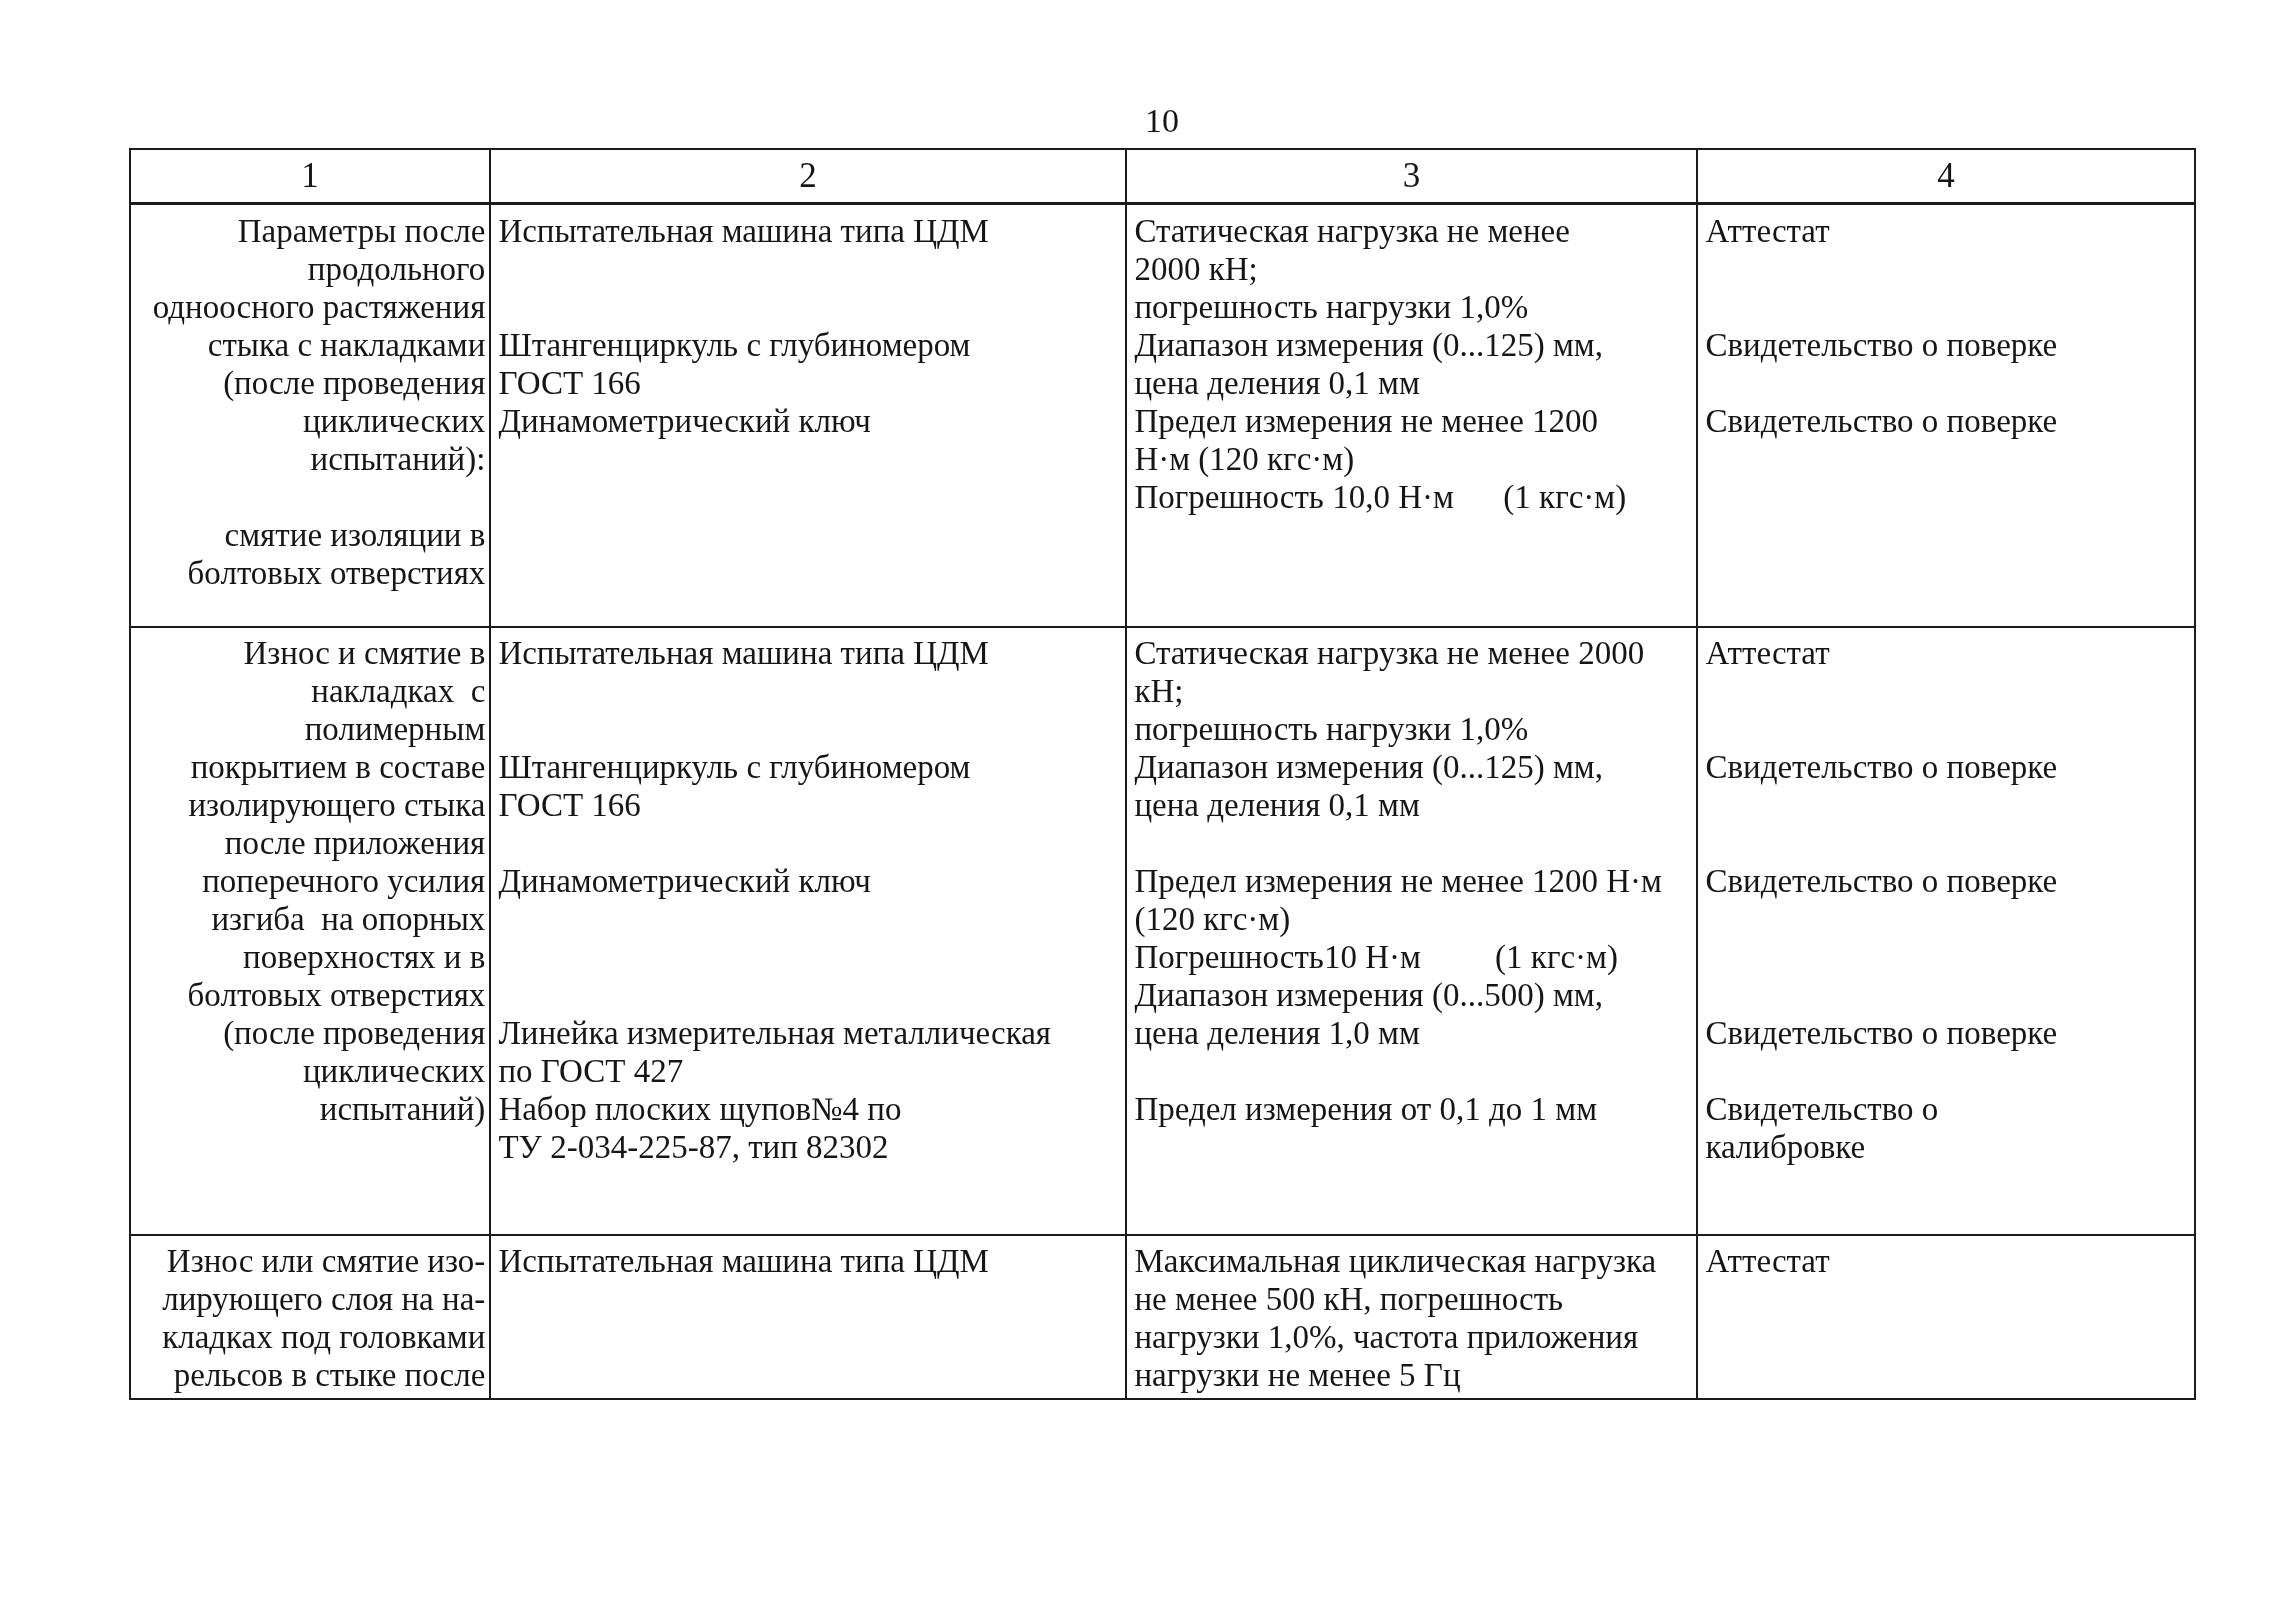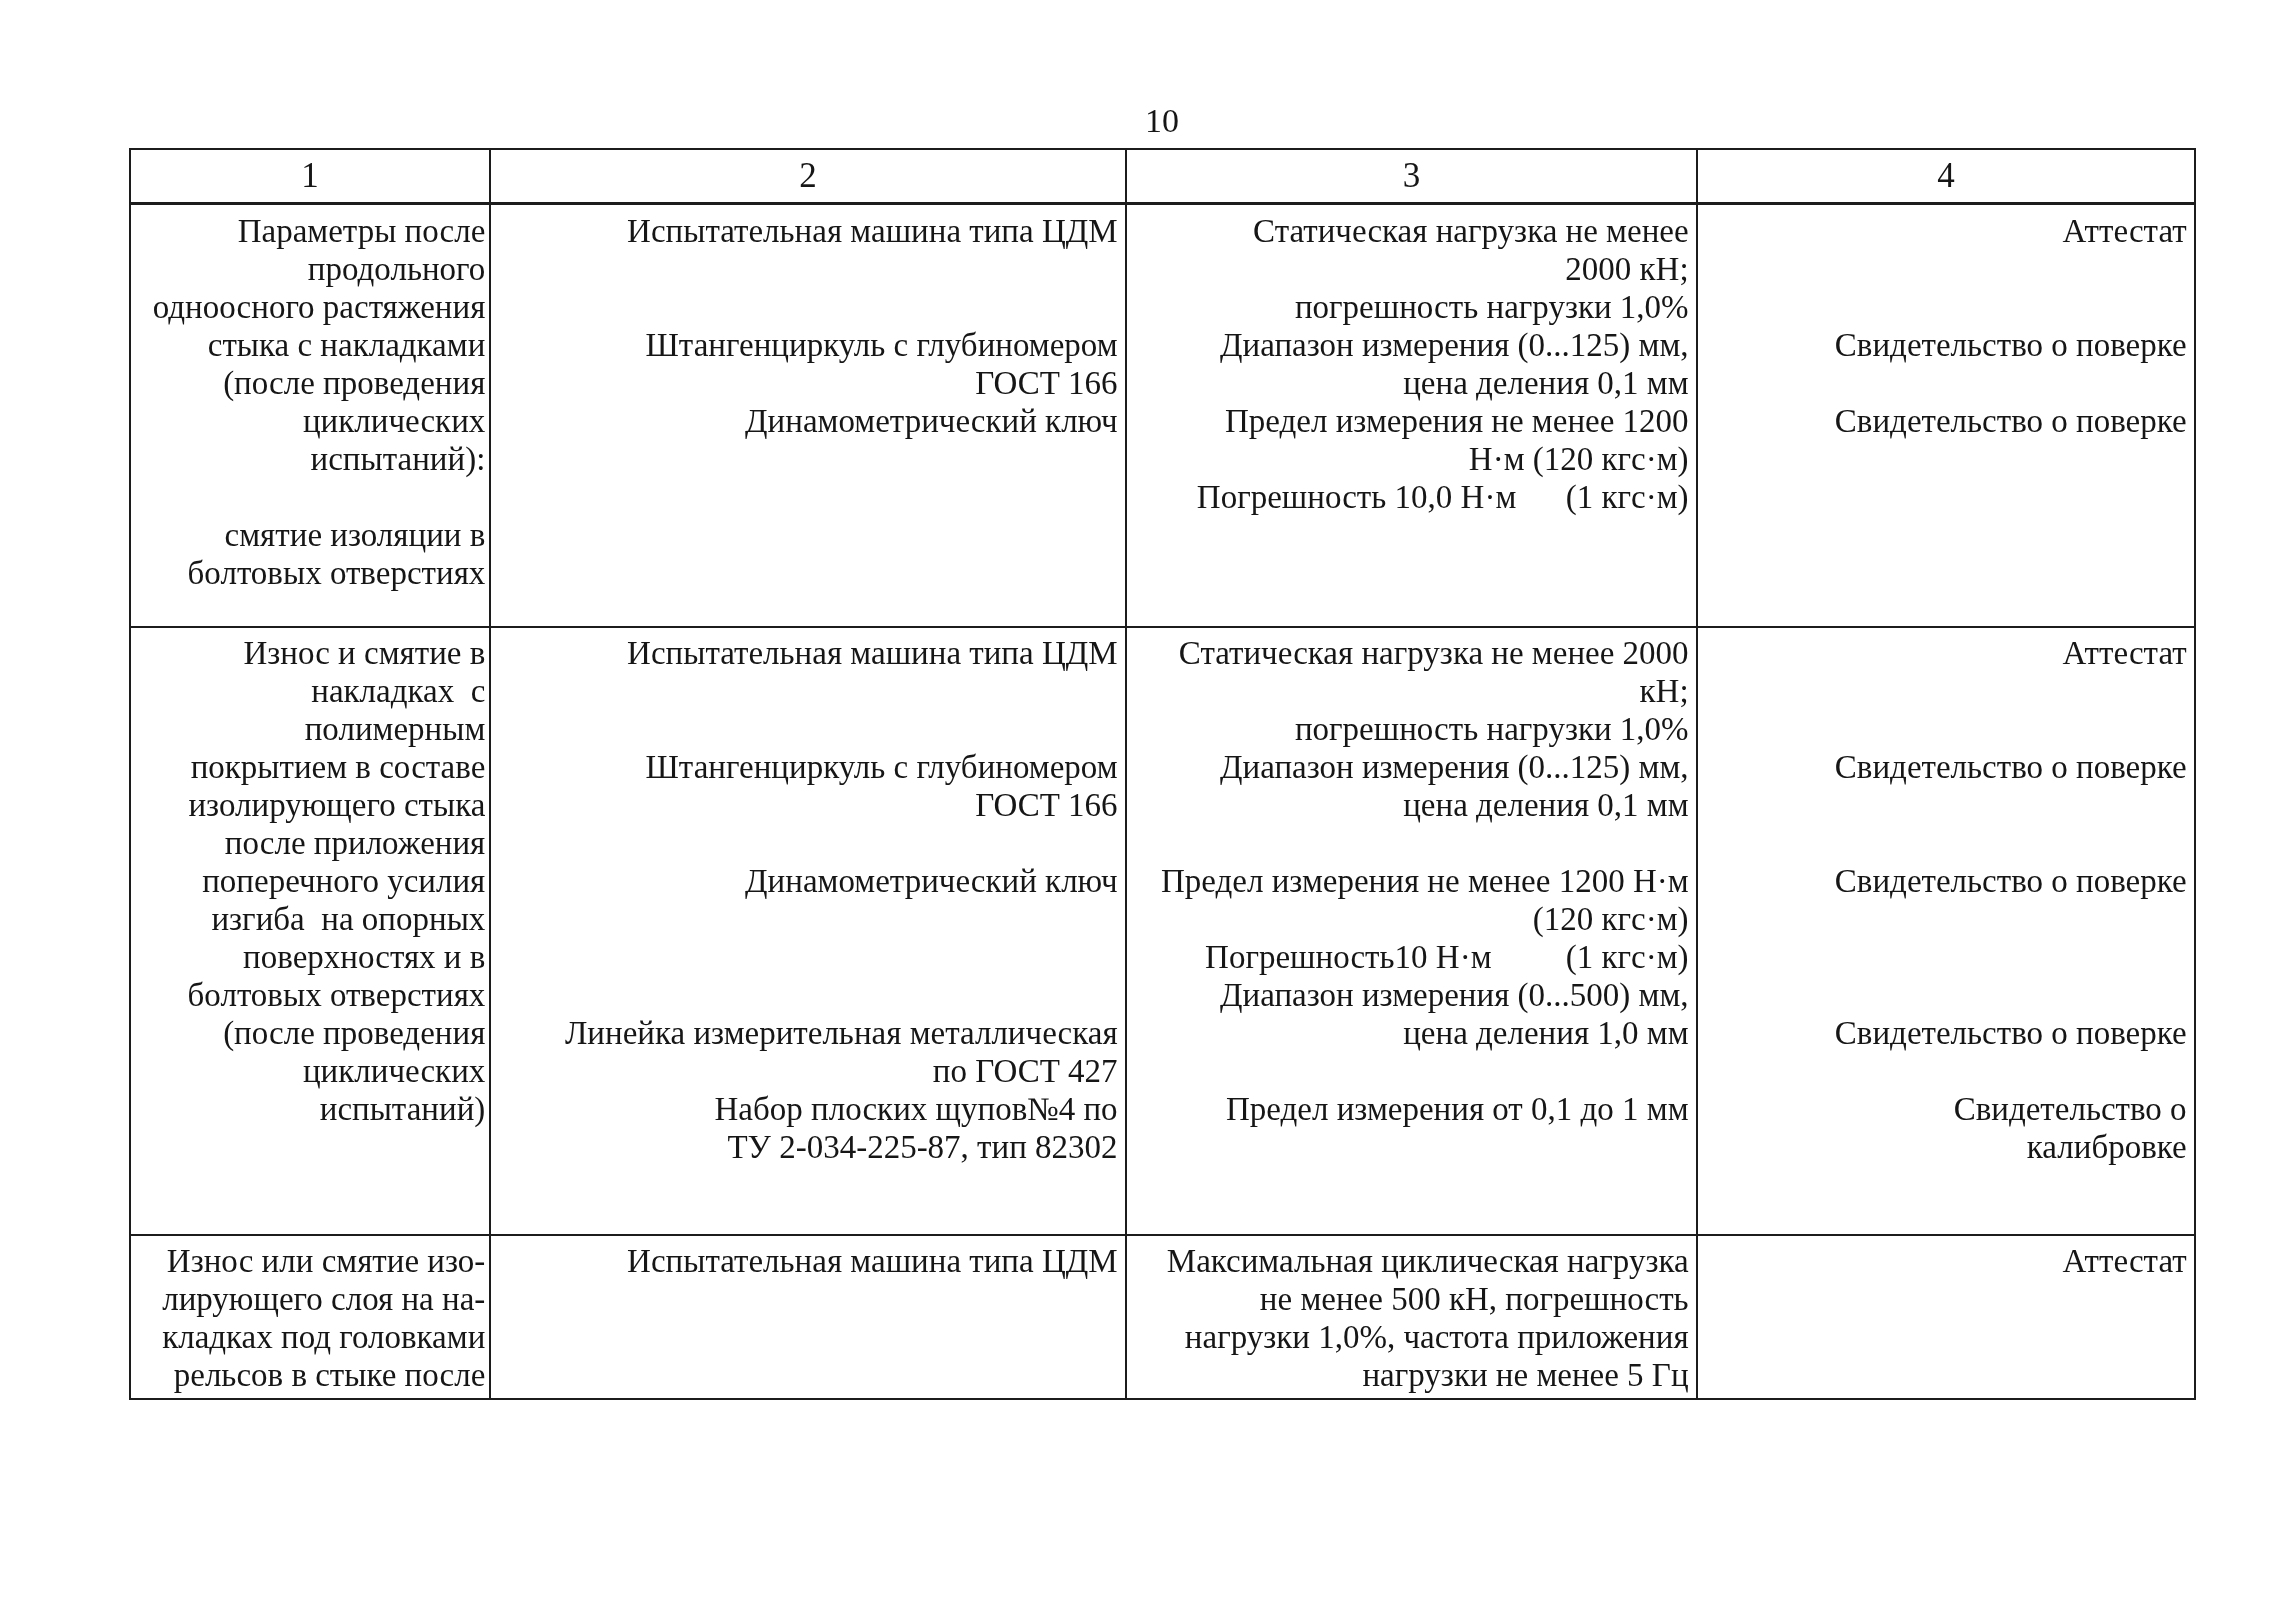--- a/index.html
+++ b/index.html
@@ -56,21 +56,21 @@
     border-bottom-width: 3.7px;
   }
   tr.r1 { height: 423px; }
   tr.r2 { height: 608px; }
   tr.r3 { height: 163px; }
   .cell {
     font-size: 33px;
     line-height: 38px;
     white-space: pre-line;
     padding: 6.5px 7.4px 3.7px 7.4px;
-    text-align: right;
+    text-align: left;
   }
   td.c1 .cell {
     text-align: right;
     padding-left: 12px;
     padding-right: 3.7px;
   }
 </style>
 </head>
 <body>
 

